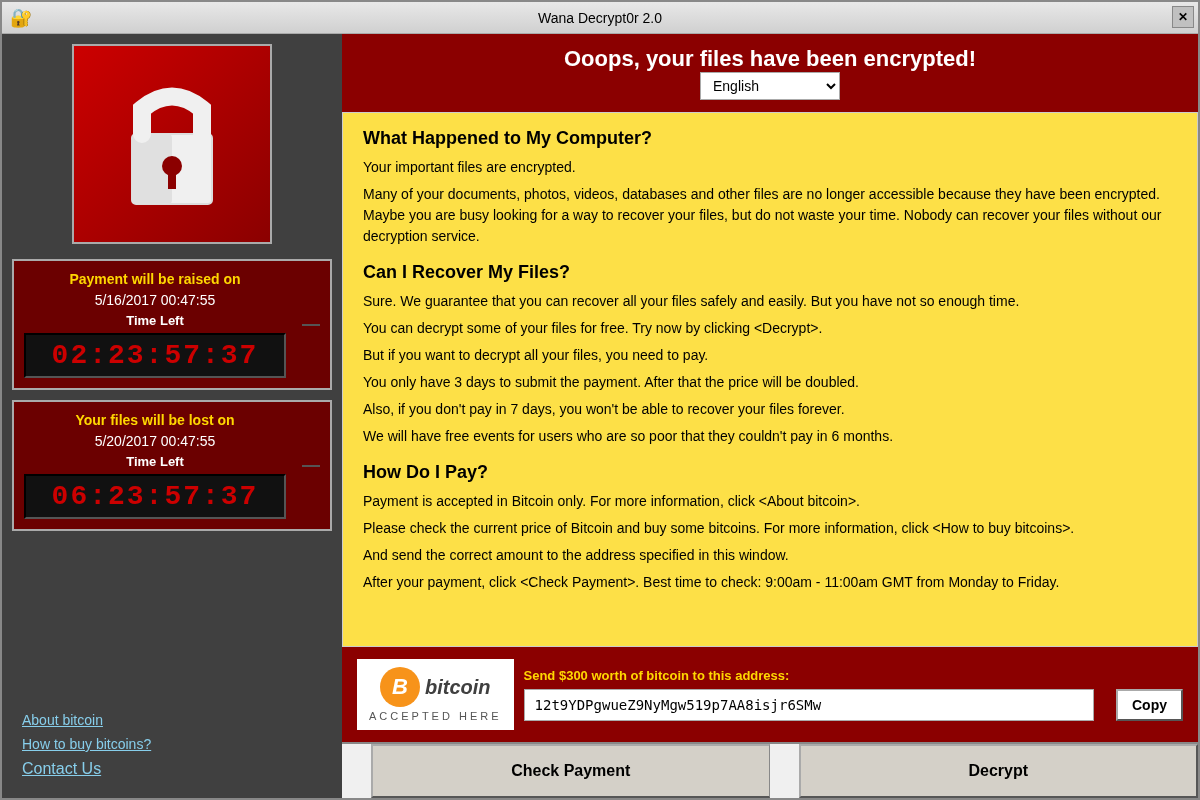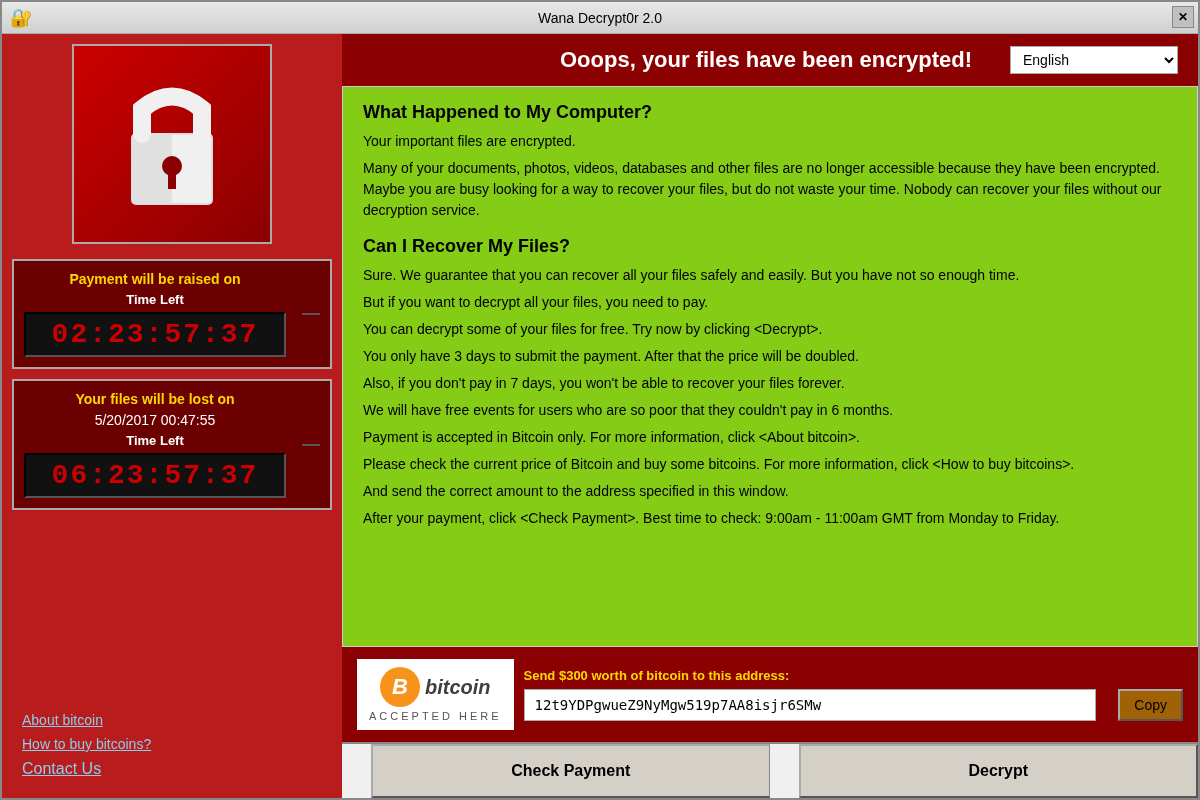--- a/index.html
+++ b/index.html
@@ -58,21 +58,21 @@
 
     .main-content {
       display: flex;
       flex: 1;
       overflow: hidden;
     }
 
     
     .left-panel {
       width: 340px;
-      background: #b91c1c;
+      background: #404040;
       display: flex;
       flex-direction: column;
       align-items: center;
       padding: 10px;
       flex-shrink: 0;
     }
 
     .lock-icon-container {
       width: 200px;
       height: 200px;
@@ -171,42 +171,43 @@
       overflow: hidden;
     }
 
     .header-bar {
       background: #8b0000;
       padding: 12px 20px;
       display: flex;
       align-items: center;
       justify-content: space-between;
       flex-shrink: 0;
+      flex-direction: column;
     }
 
     .header-title {
       color: white;
       font-size: 22px;
       font-weight: bold;
       flex: 1;
       text-align: center;
     }
 
     .lang-select {
       background: white;
       border: 1px solid #aaa;
       font-size: 14px;
       padding: 4px 8px;
-      width: 168px;
+      width: 140px;
       cursor: pointer;
     }
 
     .content-area {
       flex: 1;
-      background: #84cc16;
+      background: #fde047;
       overflow-y: auto;
       padding: 15px 20px;
       border: 1px solid #ccc;
     }
 
     .content-area h2 {
       font-size: 18px;
       font-weight: bold;
       color: #000;
       margin-bottom: 8px;
@@ -299,26 +300,26 @@
       flex: 1;
       background: white;
       border: 1px solid #aaa;
       padding: 6px 10px;
       font-size: 14px;
       font-family: monospace;
       color: #000;
     }
 
     .copy-btn {
-      background: #a16207;
+      background: #ffffff;
       border: 2px outset #aaa;
       padding: 6px 14px;
       font-size: 14px;
       cursor: pointer;
-      font-weight: normal;
+      font-weight: bold;
     }
 
     
     .action-buttons {
       display: flex;
       border-top: 2px solid #888;
       flex-shrink: 0;
     }
 
     .action-btn {
@@ -386,20 +387,21 @@
 
           <circle cx="75" cy="97" r="10" fill="#8b0000"></circle>
           <rect x="71" y="105" width="8" height="15" fill="#8b0000"></rect>
         </svg>
       </div>
 
       <div class="timer-box">
         <div class="timer-row">
           <div class="timer-content">
             <div class="timer-label">Payment will be raised on</div>
+            <div class="timer-date">5/16/2017 00:47:55</div>
             <div class="timer-time-label">Time Left</div>
             <div class="timer-display">02:23:57:37</div>
           </div>
           <div class="color-bar"></div>
         </div>
       </div>
 
       <div class="timer-box">
         <div class="timer-row">
           <div class="timer-content">
@@ -438,26 +440,27 @@
         </select>
       </div>
 
       <div class="content-area">
         <h2>What Happened to My Computer?</h2>
         <p>Your important files are encrypted.</p>
         <p>Many of your documents, photos, videos, databases and other files are no longer accessible because they have been encrypted. Maybe you are busy looking for a way to recover your files, but do not waste your time. Nobody can recover your files without our decryption service.</p>
 
         <h2>Can I Recover My Files?</h2>
         <p>Sure. We guarantee that you can recover all your files safely and easily. But you have not so enough time.</p>
+        <p>You can decrypt some of your files for free. Try now by clicking &lt;Decrypt&gt;.</p>
         <p>But if you want to decrypt all your files, you need to pay.</p>
-        <p>You can decrypt some of your files for free. Try now by clicking &lt;Decrypt&gt;.</p>
         <p>You only have 3 days to submit the payment. After that the price will be doubled.</p>
         <p>Also, if you don't pay in 7 days, you won't be able to recover your files forever.</p>
         <p>We will have free events for users who are so poor that they couldn't pay in 6 months.</p>
 
+        <h2>How Do I Pay?</h2>
         <p>Payment is accepted in Bitcoin only. For more information, click &lt;About bitcoin&gt;.</p>
         <p>Please check the current price of Bitcoin and buy some bitcoins. For more information, click &lt;How to buy bitcoins&gt;.</p>
         <p>And send the correct amount to the address specified in this window.</p>
         <p>After your payment, click &lt;Check Payment&gt;. Best time to check: 9:00am - 11:00am GMT from Monday to Friday.</p>
       </div>
 
       <div class="bitcoin-area">
         <div class="bitcoin-logo">
           <div class="bitcoin-logo-top">
             <div class="bitcoin-b">B</div>

